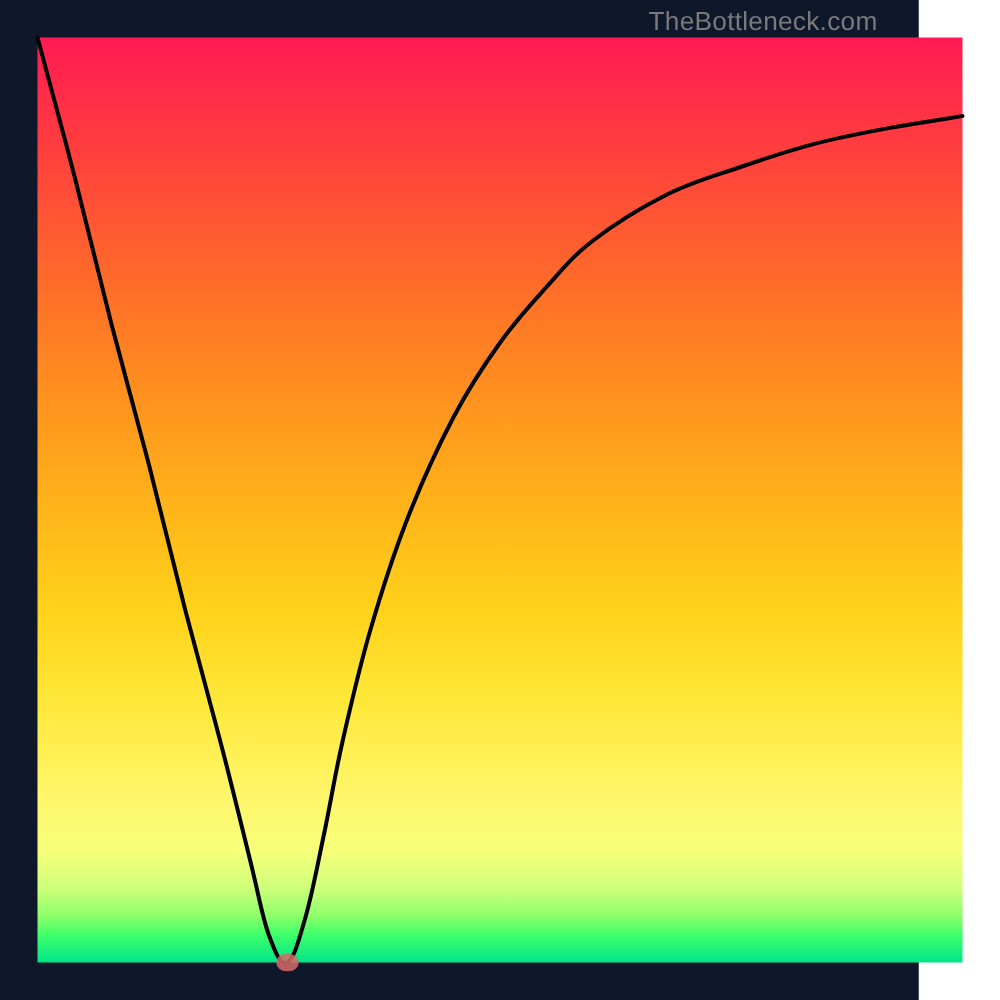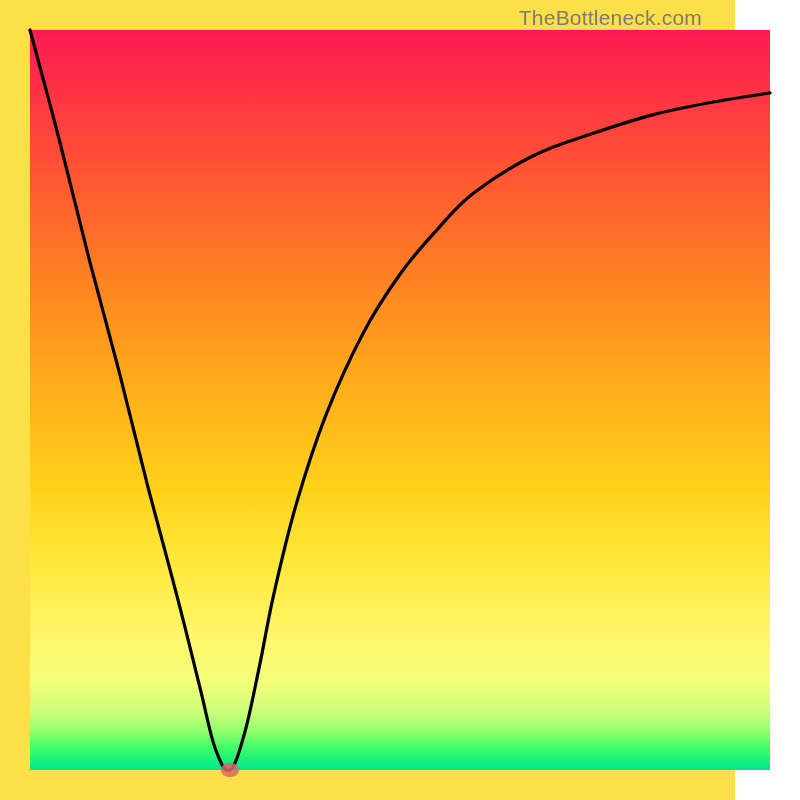--- a/index.html
+++ b/index.html
@@ -7,21 +7,21 @@
     padding: 0;
     width: 800px;
     height: 800px;
     overflow: hidden;
     font-family: Arial, Helvetica, sans-serif;
   }
   .frame {
     position: relative;
     width: 735px;
     height: 800px;
-    background: #fde047;
+    background: #0f172a;
   }
   .plot-area {
     position: absolute;
     left: 30px;
     top: 30px;
     width: 740px;
     height: 740px;
     background: linear-gradient(to bottom,
       #ff1a53 0%,
       #ff3e3e 12%,

